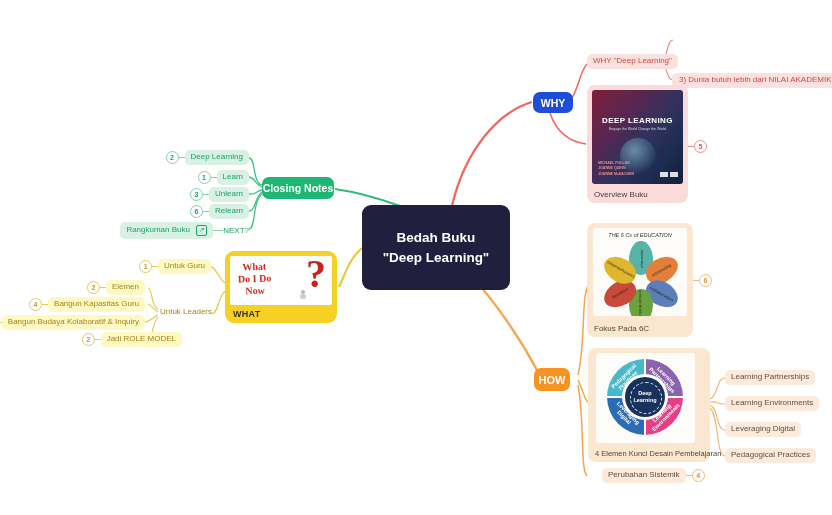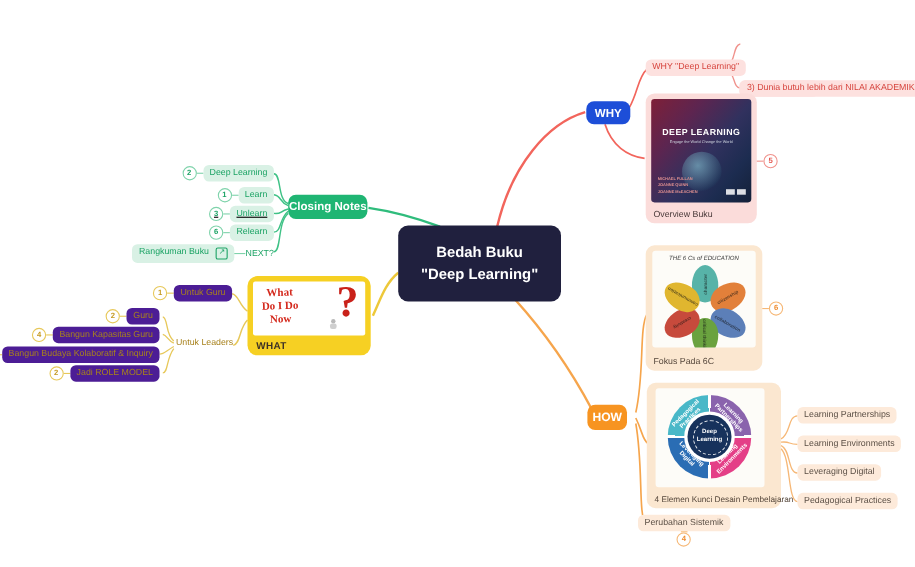--- a/index.html
+++ b/index.html
@@ -6,29 +6,29 @@
   #canvas{position:relative;width:832px;height:515px;background:#ffffff;overflow:hidden;
           font-family:"Liberation Sans",sans-serif;}
   svg.lines{position:absolute;left:0;top:0;pointer-events:none;}
 
   .node{position:absolute;display:flex;align-items:center;justify-content:center;
         color:#fff;font-weight:bold;border-radius:7px;white-space:nowrap;}
   .node.red{background:#1d4ed8;font-size:10.5px;}
   .node.green{background:#1fb573;font-size:10.5px;}
   .node.orange{background:#f79421;font-size:11px;}
 
-  .center-node{position:absolute;left:362px;top:205px;width:148px;height:69px;background:#20203e;
+  .center-node{position:absolute;left:362px;top:205px;width:148px;height:85px;background:#20203e;
         border-radius:9px;color:#fff;font-weight:bold;font-size:13.5px;line-height:1.48;
         display:flex;flex-direction:column;align-items:center;justify-content:center;text-align:center;}
 
   .row{position:absolute;display:flex;align-items:center;white-space:nowrap;}
   .pill{padding:3px 6px;border-radius:5px;font-size:8px;line-height:1.1;}
   .pill.red{background:#fde1df;color:#d6453e;}
   .pill.green{background:#d9f1e5;color:#1ca365;}
-  .pill.yellow{background:#4c1d95;color:#a8821d;}
+  .pill.yellow{background:#fef9c3;color:#a8821d;}
   .pill.orangel{background:#fdeada;color:#5c5046;}
   .plain{font-size:8px;}
   .plain.green{color:#1ca365;}
   .plain.yellow{color:#a8821d;}
   .dash{width:6px;height:1.4px;}
   .dash.red{background:#f0928c;} .dash.green{background:#7fd3ab;}
   .dash.yellow{background:#e7c85a;} .dash.orange{background:#f6b877;}
   .mbadge{width:11px;height:11px;border-radius:50%;border:1px solid;background:#fff;
         font-size:7px;font-weight:bold;line-height:11px;text-align:center;flex:0 0 auto;}
   .mbadge.red{color:#e4564f;border-color:#f0928c;}
@@ -176,21 +176,21 @@
   <div class="row" style="right:583px;top:150px;">
     <span class="mbadge green">2</span>
     <span class="dash green"></span>
     <span class="pill green">Deep Learning</span>
   </div>
   <div class="row" style="right:583px;top:170px;">
     <span class="mbadge green">1</span>
     <span class="dash green"></span>
     <span class="pill green">Learn</span>
   </div>
-  <div class="row" style="right:583px;top:187px;text-decoration:underline;">
+  <div class="row" style="right:583px;top:187px;">
     <span class="mbadge green">3</span>
     <span class="dash green"></span>
     <span class="pill green">Unlearn</span>
   </div>
   <div class="row" style="right:583px;top:204px;">
     <span class="mbadge green">6</span>
     <span class="dash green"></span>
     <span class="pill green">Relearn</span>
   </div>
   <div class="row" style="right:583px;top:222px;">
@@ -220,33 +220,33 @@
     <span class="dash yellow"></span>
     <span class="pill yellow">Untuk Guru</span>
   </div>
   <div class="row" style="right:620px;top:307px;">
     <span class="plain yellow">Untuk Leaders</span>
   </div>
 
   <div class="row" style="right:687px;top:280px;">
     <span class="mbadge yellow">2</span>
     <span class="dash yellow"></span>
-    <span class="pill yellow">Guru</span>
+    <span class="pill yellow">Elemen</span>
   </div>
   <div class="row" style="right:687px;top:297px;">
     <span class="mbadge yellow">4</span>
     <span class="dash yellow"></span>
     <span class="pill yellow">Bangun Kapasitas Guru</span>
   </div>
   <div class="row" style="right:687px;top:315px;">
 
     <span class="dash yellow"></span>
     <span class="pill yellow">Bangun Budaya Kolaboratif &amp; Inquiry</span>
   </div>
-  <div class="row" style="right:687px;top:332px;">
+  <div class="row" style="right:650px;top:332px;">
     <span class="mbadge yellow">2</span>
     <span class="dash yellow"></span>
     <span class="pill yellow">Jadi ROLE MODEL</span>
   </div>
 
   <div class="node orange" style="left:534px;top:368px;width:36px;height:23px;">HOW</div>
 
   <div class="card orange" style="left:587px;top:223px;width:106px;height:114px;">
     <div class="imgbox" style="left:6px;top:5px;width:94px;height:88px;">
       <div class="sixc-title">THE 6 Cs of EDUCATION</div>
@@ -299,19 +299,19 @@
   <div class="row" style="left:725px;top:396px;">
     <span class="pill orangel">Learning Environments</span>
   </div>
   <div class="row" style="left:725px;top:422px;">
     <span class="pill orangel">Leveraging Digital</span>
   </div>
   <div class="row" style="left:725px;top:448px;">
     <span class="pill orangel">Pedagogical Practices</span>
   </div>
 
-  <div class="row" style="left:580px;top:468px;flex-direction:column;">
+  <div class="row" style="left:602px;top:468px;">
     <span class="pill orangel">Perubahan Sistemik</span>
     <span class="dash orange"></span>
     <span class="mbadge orange">4</span>
   </div>
 
 </div>
 
 </body></html>

